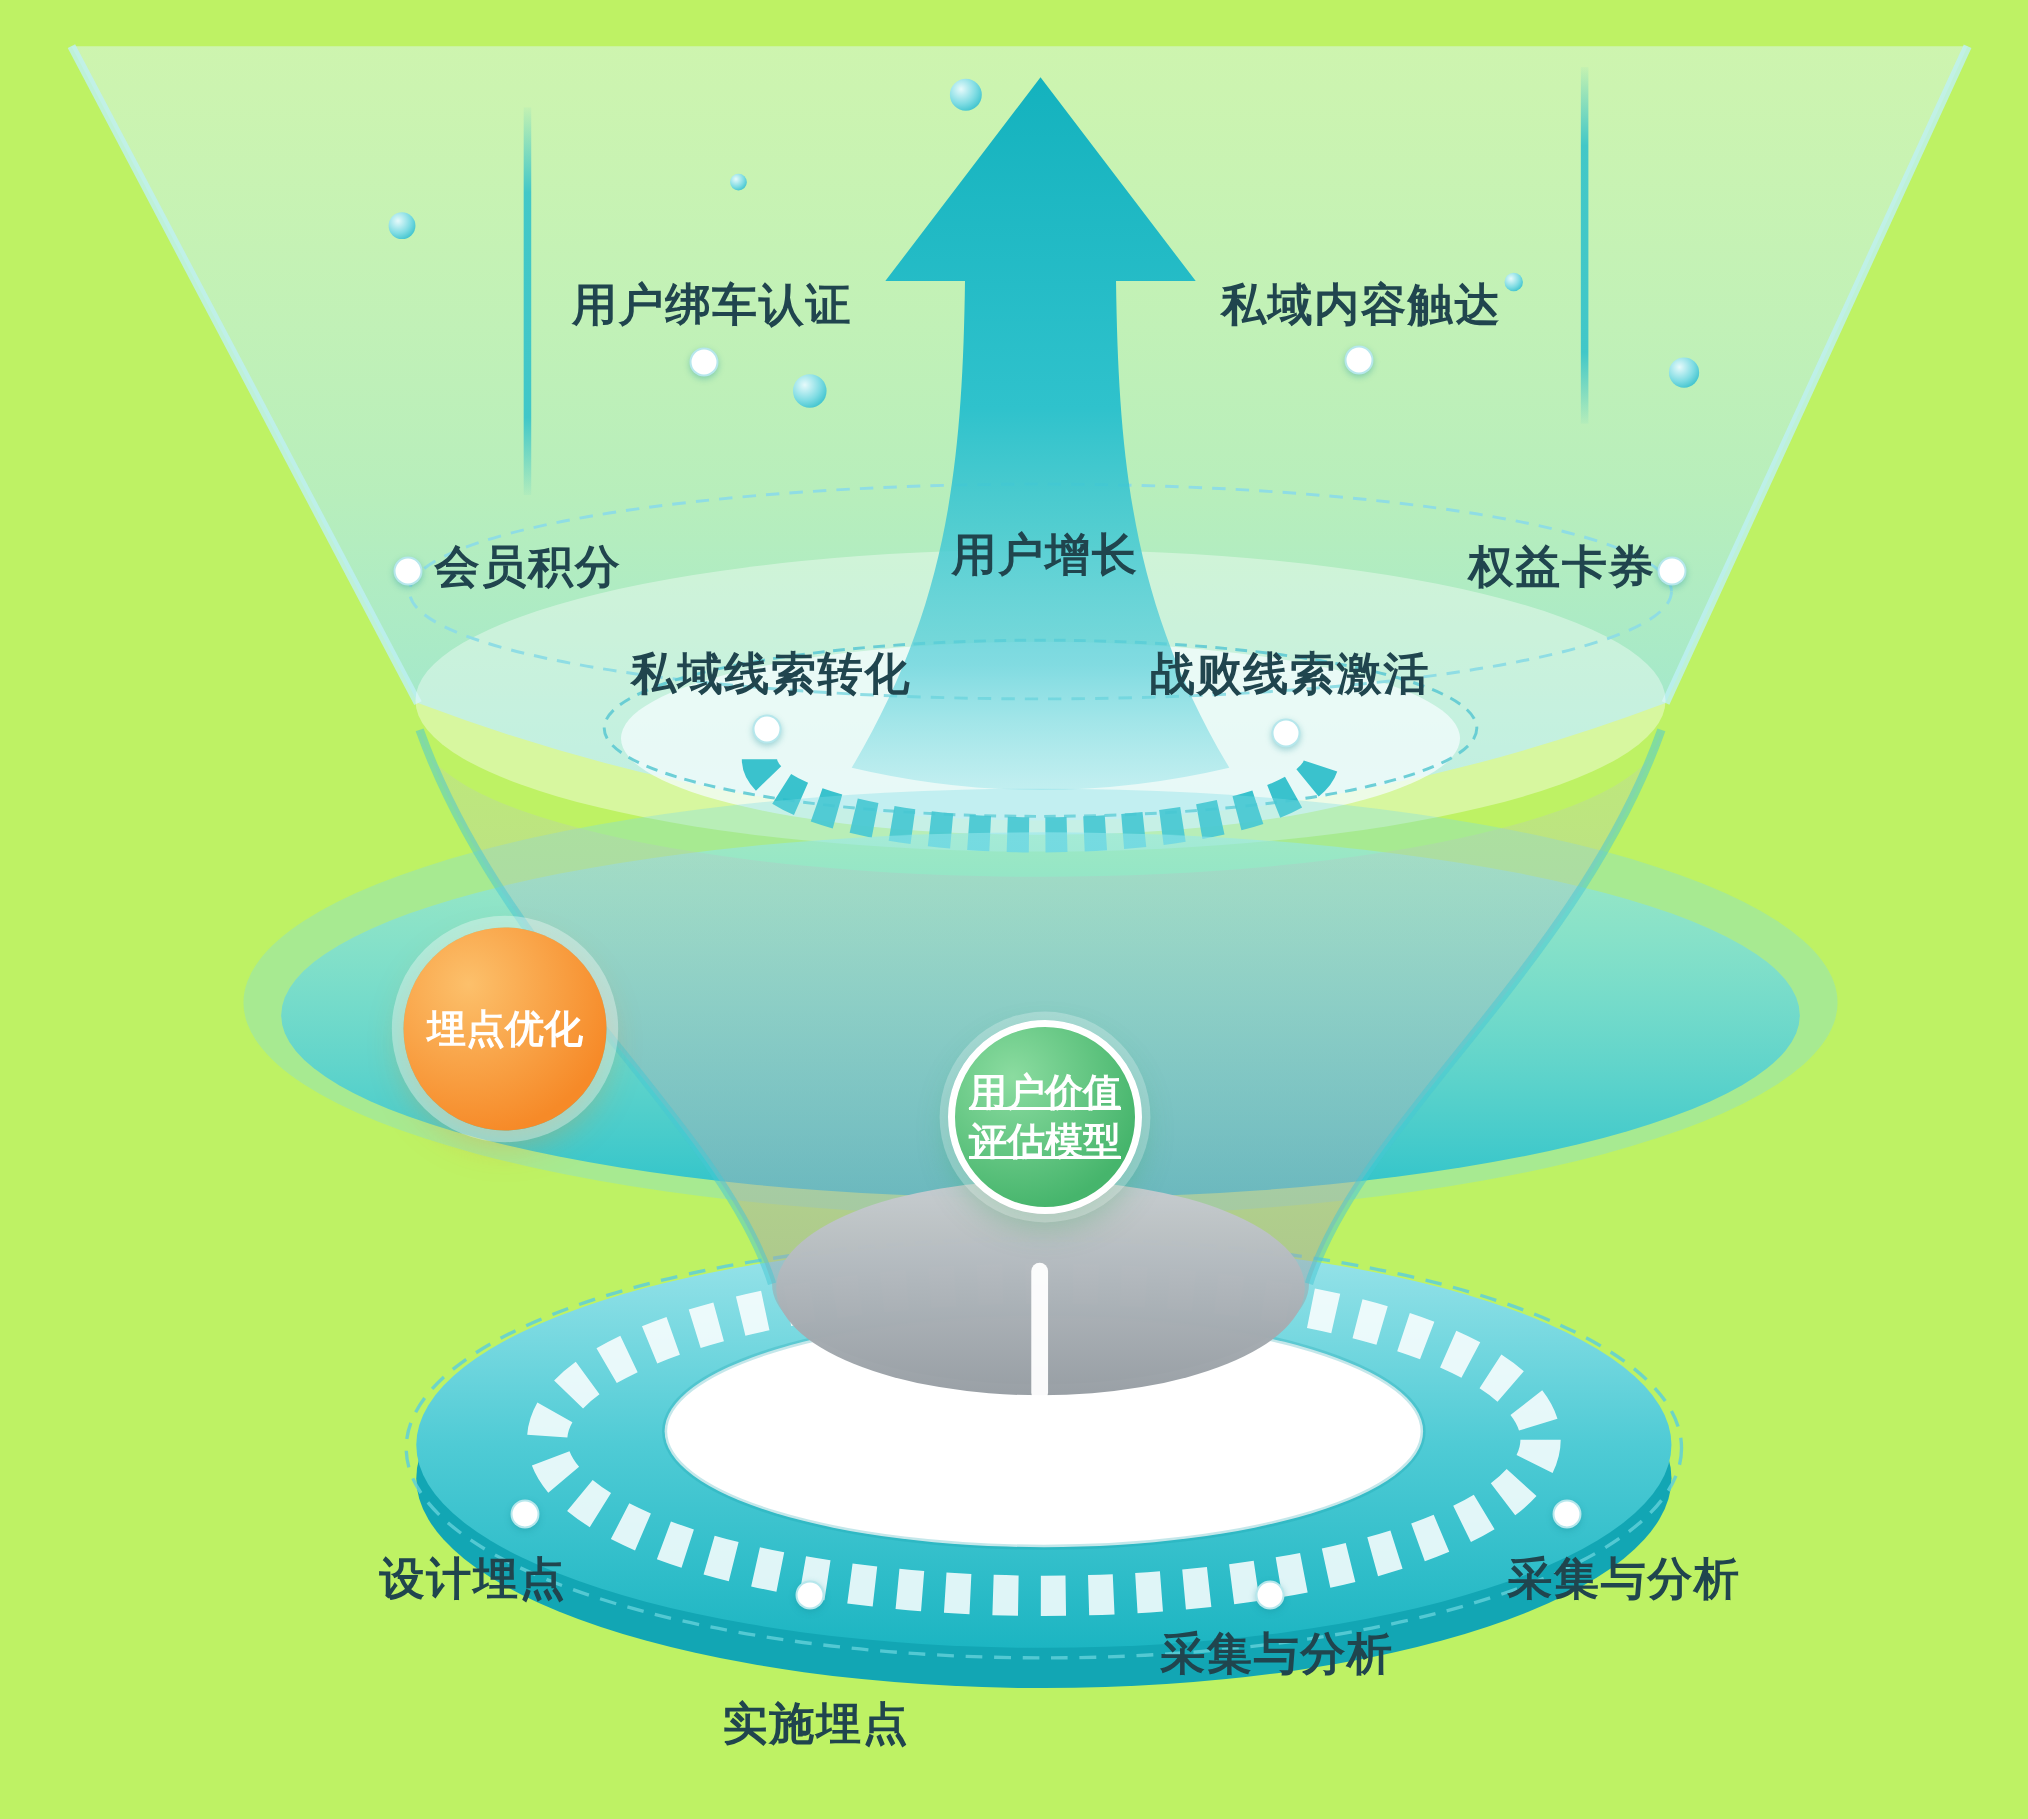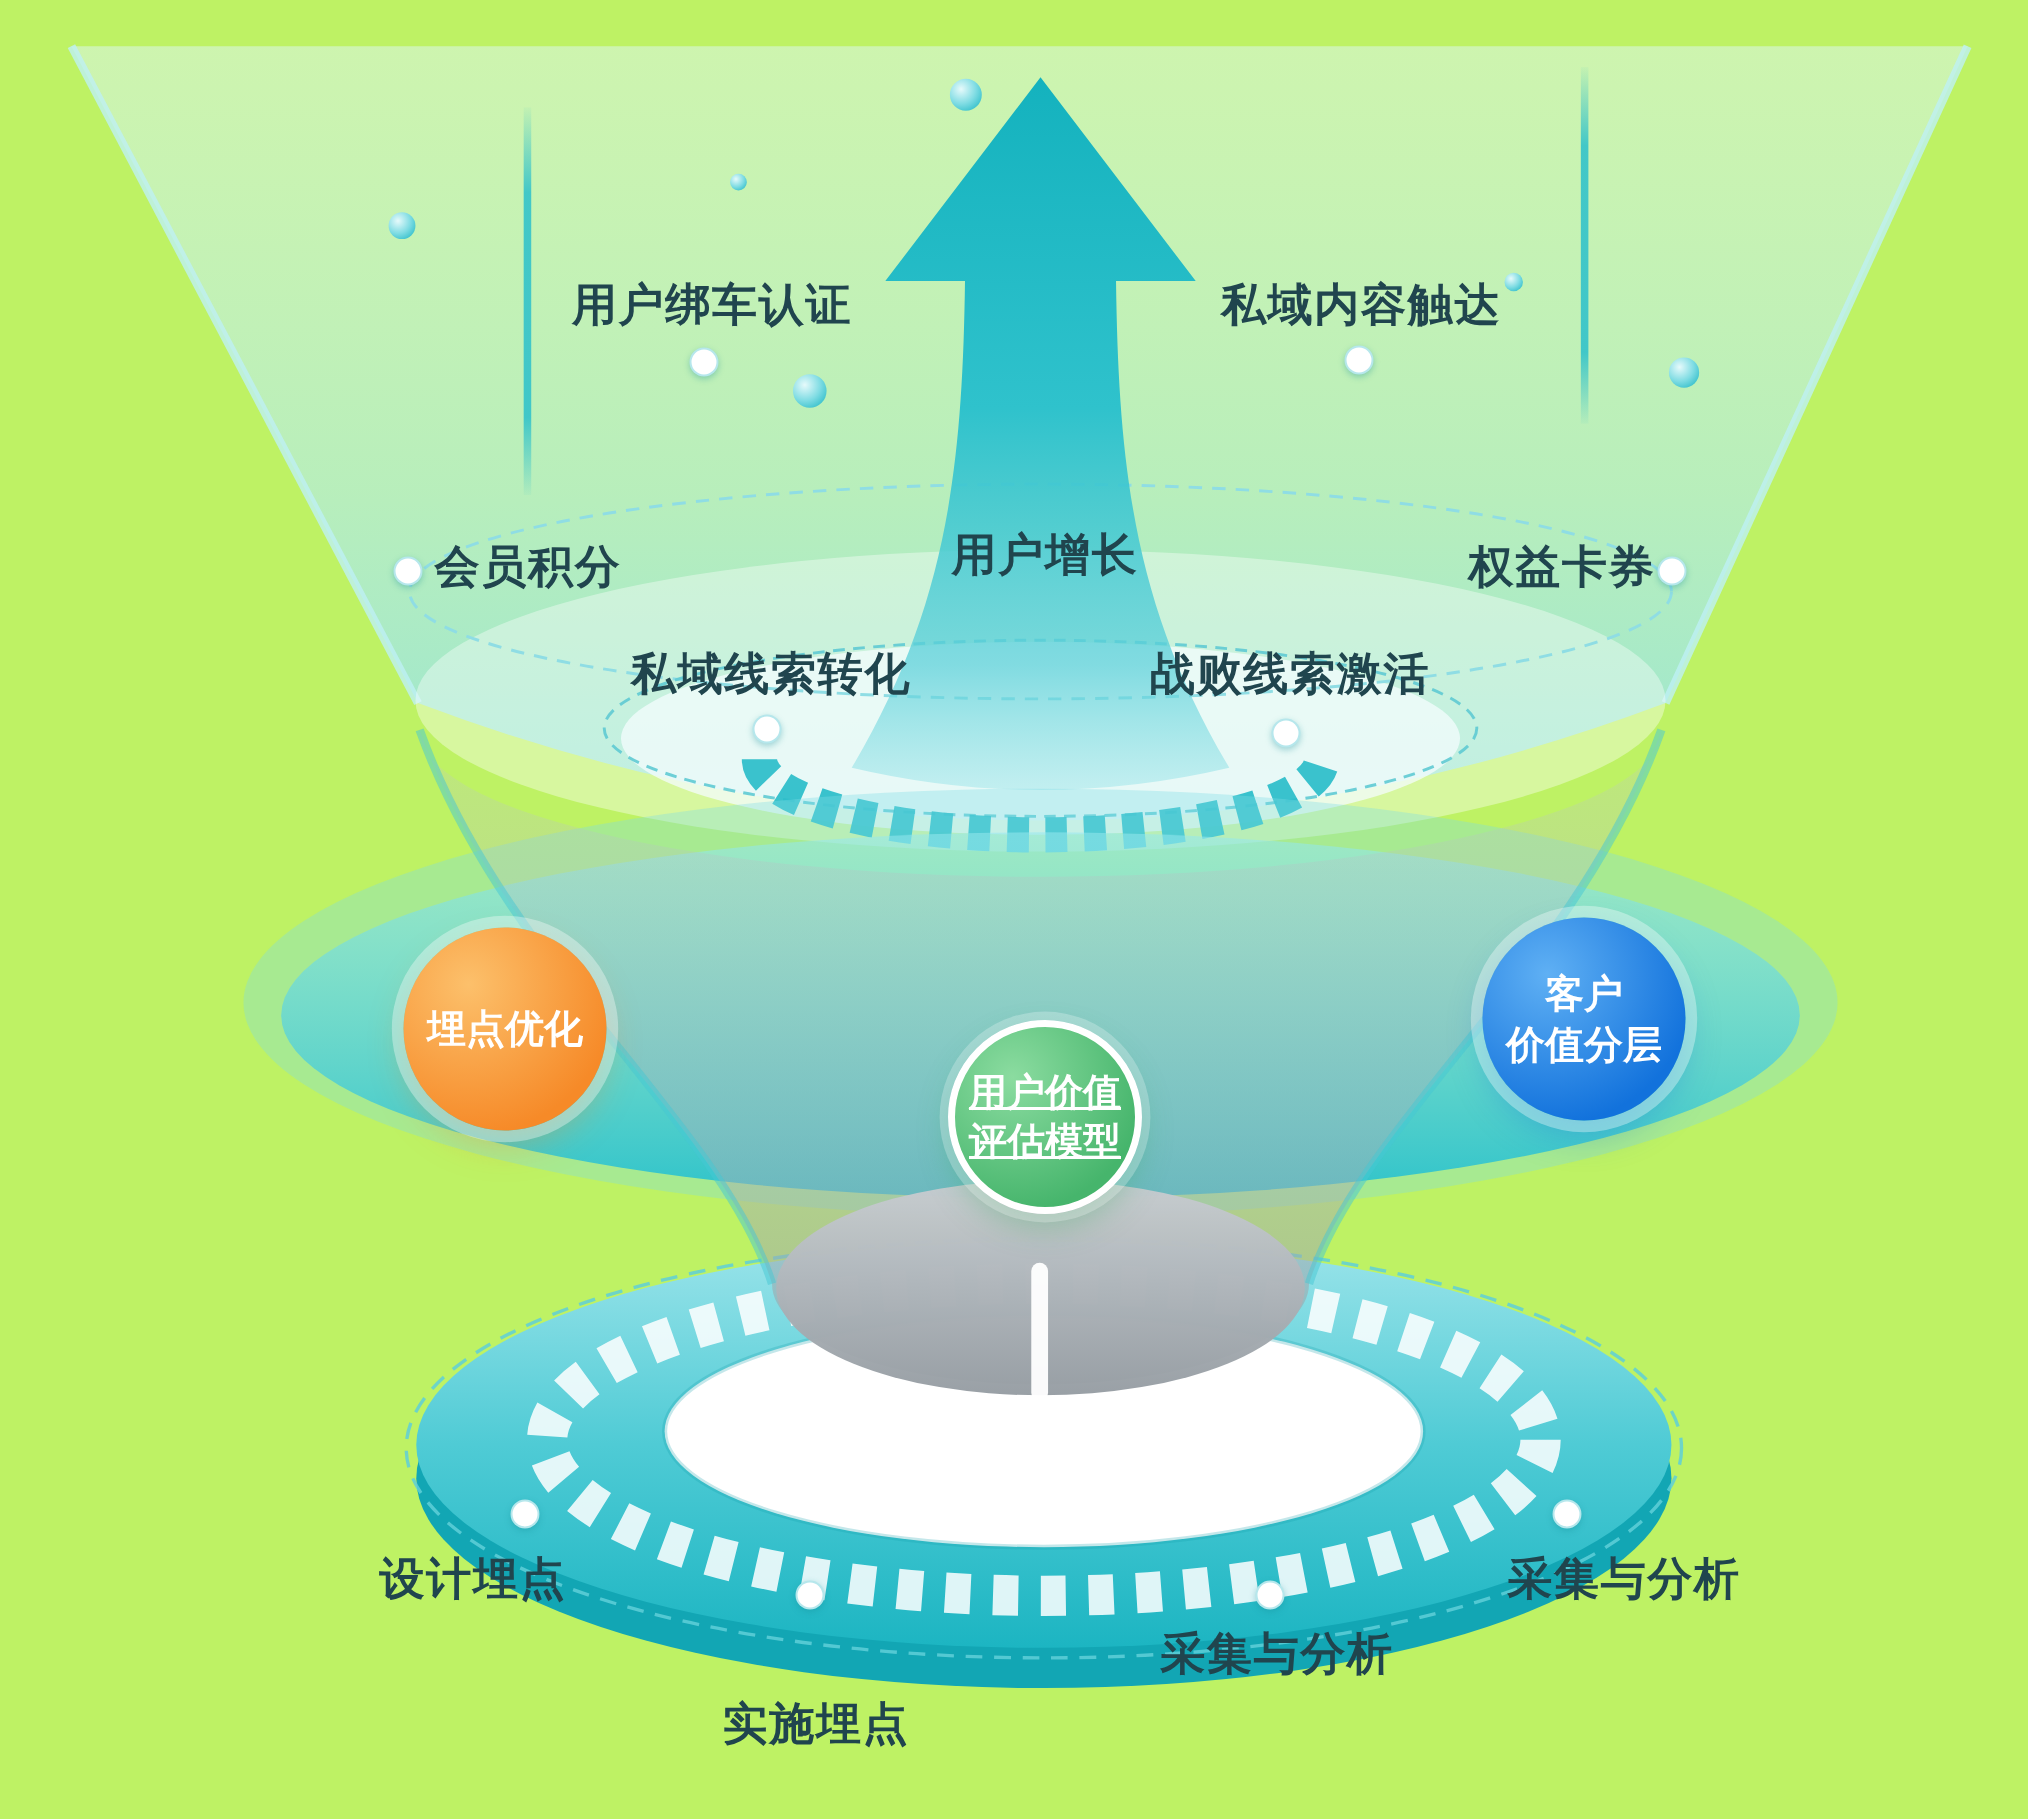--- a/index.html
+++ b/index.html
@@ -211,19 +211,15 @@
 
   <div class="node node-orange" style="left:505px;top:1029px">
     <span>埋点优化</span>
   </div>
 
   <div class="node node-green" style="left:1045px;top:1117px">
     <span>用户价值</span>
     <span>评估模型</span>
   </div>
 
-  <div class="node node-blue" style="left:1584px;top:1019px">
-    <span>客户</span>
-    <span>价值分层</span>
-  </div>
 
 </div>
 
 
 </body></html>

